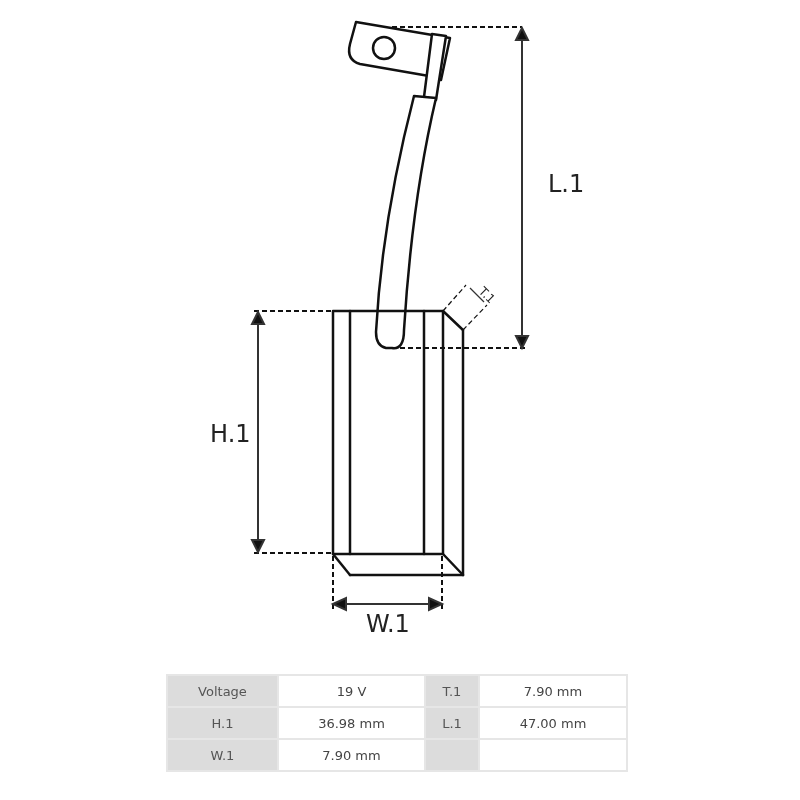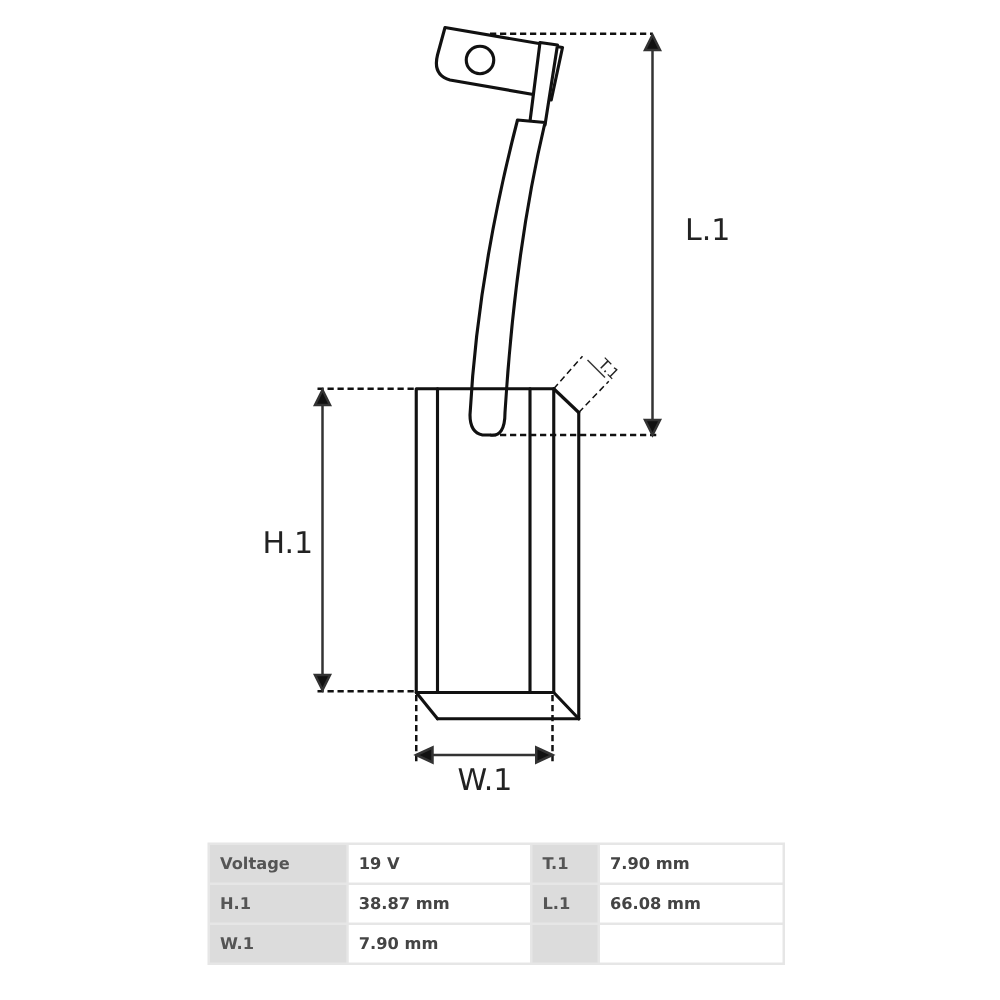--- a/index.html
+++ b/index.html
@@ -5,21 +5,21 @@
     html, body { margin: 0; padding: 0; background: #ffffff; }
     body { width: 800px; height: 800px; position: relative; overflow: hidden; font-family: "DejaVu Sans", sans-serif; }
     #diagram { position: absolute; left: 0; top: 0; width: 800px; height: 660px; }
     .dim-label { font-family: "DejaVu Sans", sans-serif; font-size: 24px; fill: #222; }
     #spec-table {
       position: absolute; left: 166px; top: 674px;
       border-collapse: separate; border-spacing: 2px;
       background: #e6e6e6;
       font-size: 13px; color: #444;
     }
-    #spec-table td { height: 30px; padding: 0 8px; text-align: left; font-weight: bold; }
+    #spec-table td { height: 30px; padding: 0 8px; text-align: center; }
     #spec-table td.k { background: #dcdcdc; color: #555; }
     #spec-table td.v { background: #ffffff; }
     #spec-table td.c1 { width: 93px; }
     #spec-table td.c2 { width: 129px; }
     #spec-table td.c3 { width: 36px; }
     #spec-table td.c4 { width: 130px; }
   </style>
 </head>
 <body>
 
@@ -79,23 +79,23 @@
 <table id="spec-table">
   <tbody>
       <tr>
     <td class="k c1">Voltage</td>
     <td class="v c2">19 V</td>
     <td class="k c3">T.1</td>
     <td class="v c4">7.90 mm</td>
   </tr>
   <tr>
     <td class="k c1">H.1</td>
-    <td class="v c2">38.87 mm</td>
+    <td class="v c2">36.98 mm</td>
     <td class="k c3">L.1</td>
-    <td class="v c4">66.08 mm</td>
+    <td class="v c4">47.00 mm</td>
   </tr>
   <tr>
     <td class="k c1">W.1</td>
     <td class="v c2">7.90 mm</td>
     <td class="k c3"></td>
     <td class="v c4"></td>
   </tr>
 </tbody>
   </table>
 

